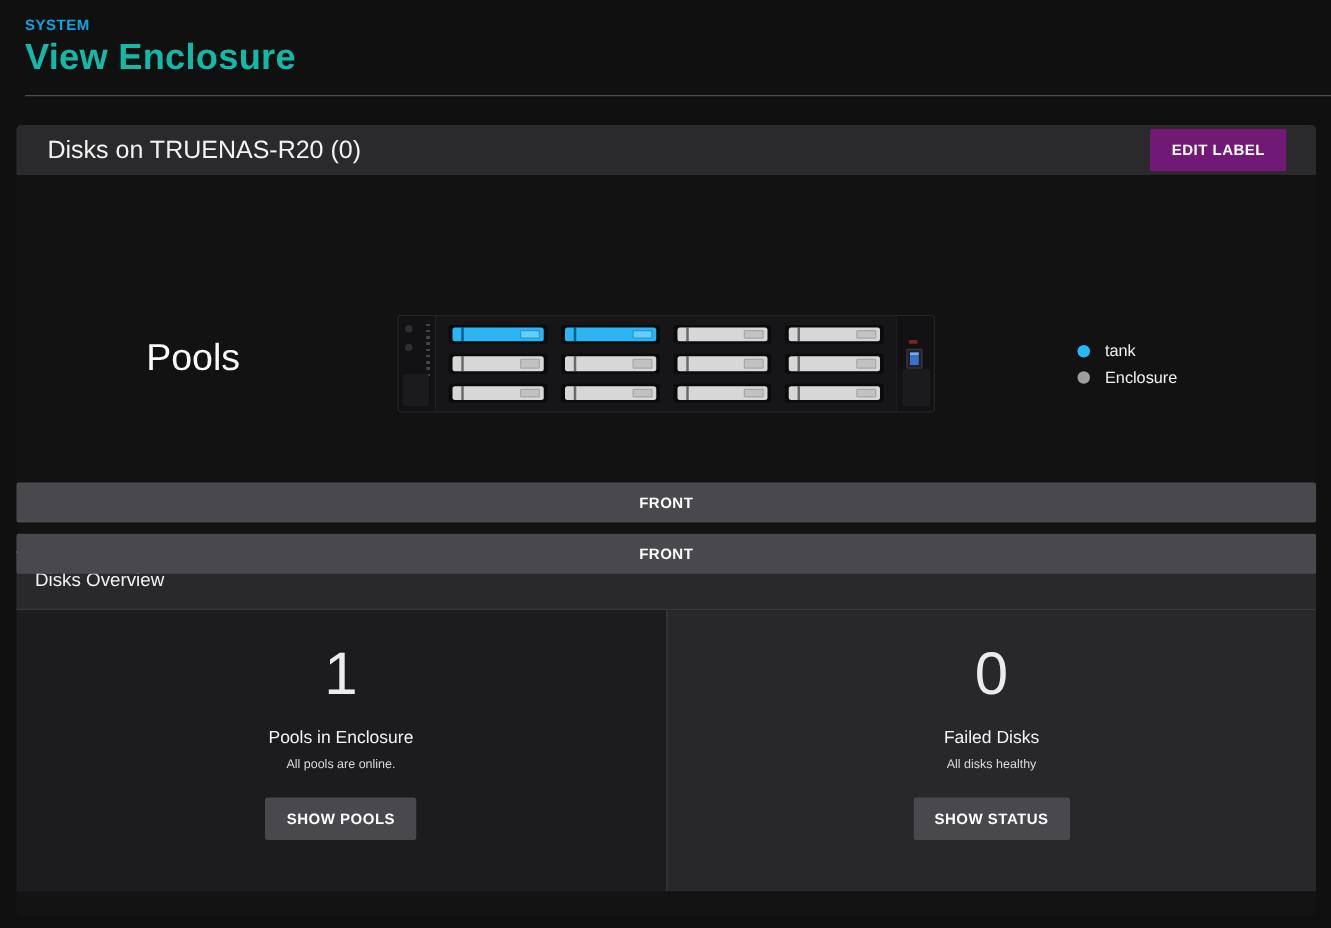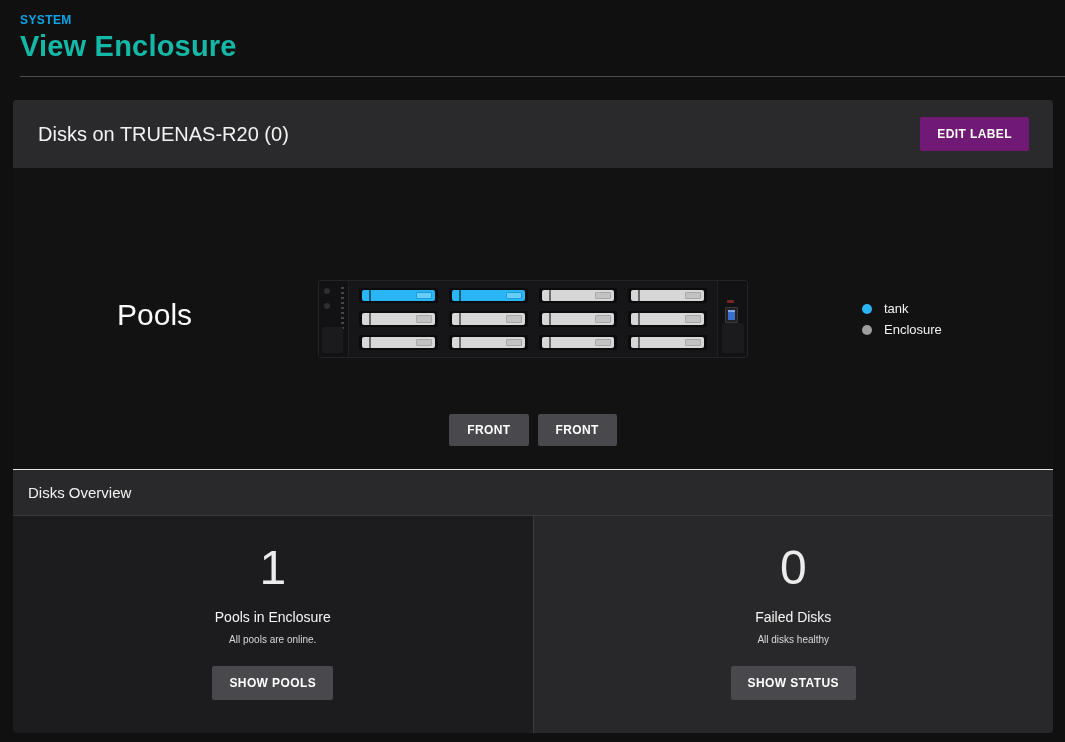--- a/index.html
+++ b/index.html
@@ -36,21 +36,21 @@
   
   .card {
     position: absolute;
     left: 13px; top: 100px;
     width: 1040px; height: 633px;
     background: #131314;
     border-radius: 4px;
     overflow: hidden;
   }
   .card-header {
-    height: 68px;
+    height: 40px;
     background: #2a2a2c;
     display: flex;
     align-items: center;
     justify-content: space-between;
     padding: 0 24px 0 25px;
   }
   .card-title { font-size: 20px; font-weight: 400; color: #f2f2f2; }
 
   .btn {
     background: #49494d;
@@ -143,21 +143,21 @@
   .sled-tank { background: #2ab6f5; }
   .sled-tank .btn-inset { background: #66ccf8; border: 1px solid #1d9dd8; }
 
   .legend { position: absolute; left: 849px; top: 130px; }
   .legend-item { display: flex; align-items: center; height: 21px; }
   .legend-dot { width: 10px; height: 10px; border-radius: 50%; margin-right: 12px; }
   .legend-label { font-size: 13px; color: #f2f2f2; }
 
   .view-buttons {
     position: absolute; left: 0; right: 0; top: 246px;
-    display: flex; justify-content: center; gap: 9px;
+    display: flex; justify-content: center; gap: 9px; flex-direction: column;
   }
   .view-btn { padding: 9px 18px; }
 
   
   .overview-header {
     height: 47px;
     background: #29292b;
     border-top: 1px solid #e5e5e5;
     border-bottom: 1px solid #39393b;
     display: flex;

